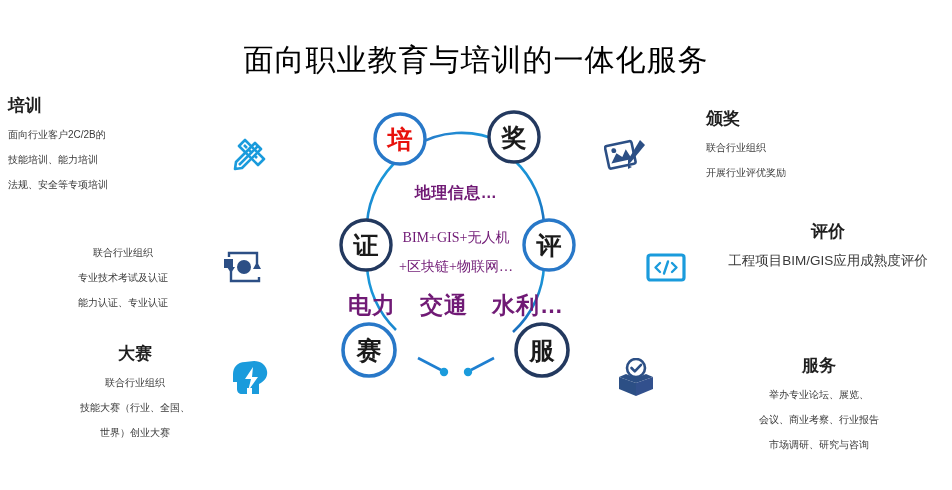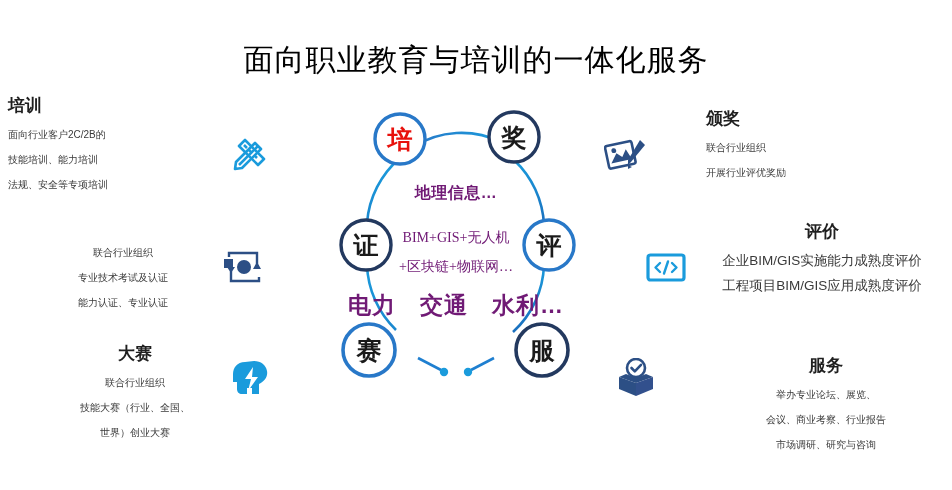--- a/index.html
+++ b/index.html
@@ -43,22 +43,22 @@
     color: #3a3a3a;
     line-height: 25px;
     white-space: nowrap;
   }
 
   
   #block-training   { position: absolute; left: 8px;  top: 92px; width: 230px; }
   #block-cert       { position: absolute; left: 8px;  top: 240px; width: 230px; text-align: center; }
   #block-contest    { position: absolute; left: 20px;  top: 340px; width: 230px; text-align: center; }
   #block-award      { position: absolute; right: 6px; top: 105px; width: 240px; text-align: left; }
-  #block-evaluation { position: absolute; right: 6px; top: 218px; width: 248px; text-align: center; }
-  #block-service    { position: absolute; right: 6px; top: 352px; width: 240px; text-align: center; }
+  #block-evaluation { position: absolute; right: 0; top: 218px; width: 248px; text-align: center; }
+  #block-service    { position: absolute; right: 13px; top: 352px; width: 240px; text-align: center; }
 
   #block-evaluation .block-line { font-size: 13.5px; }
 
   
   .deco-icon { position: absolute; }
   #icon-pencil-ruler { left: 228px; top: 132px; }
   #icon-certify      { left: 222px; top: 248px; }
   #icon-brain        { left: 230px; top: 358px; }
   #icon-award-doc    { left: 604px; top: 133px; }
   #icon-code         { left: 646px; top: 252px; }
@@ -138,21 +138,20 @@
 </div>
 
 <div id="block-award" class="block">
   <div class="block-heading">颁奖</div>
   <div class="block-line">联合行业组织</div>
   <div class="block-line">开展行业评优奖励</div>
 </div>
 
 <div id="block-evaluation" class="block">
   <div class="block-heading">评价</div>
-  <div class="block-line">企业BIM/GIS实施能力成熟度评价</div>
   <div class="block-line">工程项目BIM/GIS应用成熟度评价</div>
 </div>
 
 <div id="block-service" class="block">
   <div class="block-heading">服务</div>
   <div class="block-line">举办专业论坛、展览、</div>
   <div class="block-line">会议、商业考察、行业报告</div>
   <div class="block-line">市场调研、研究与咨询</div>
 </div>
 

